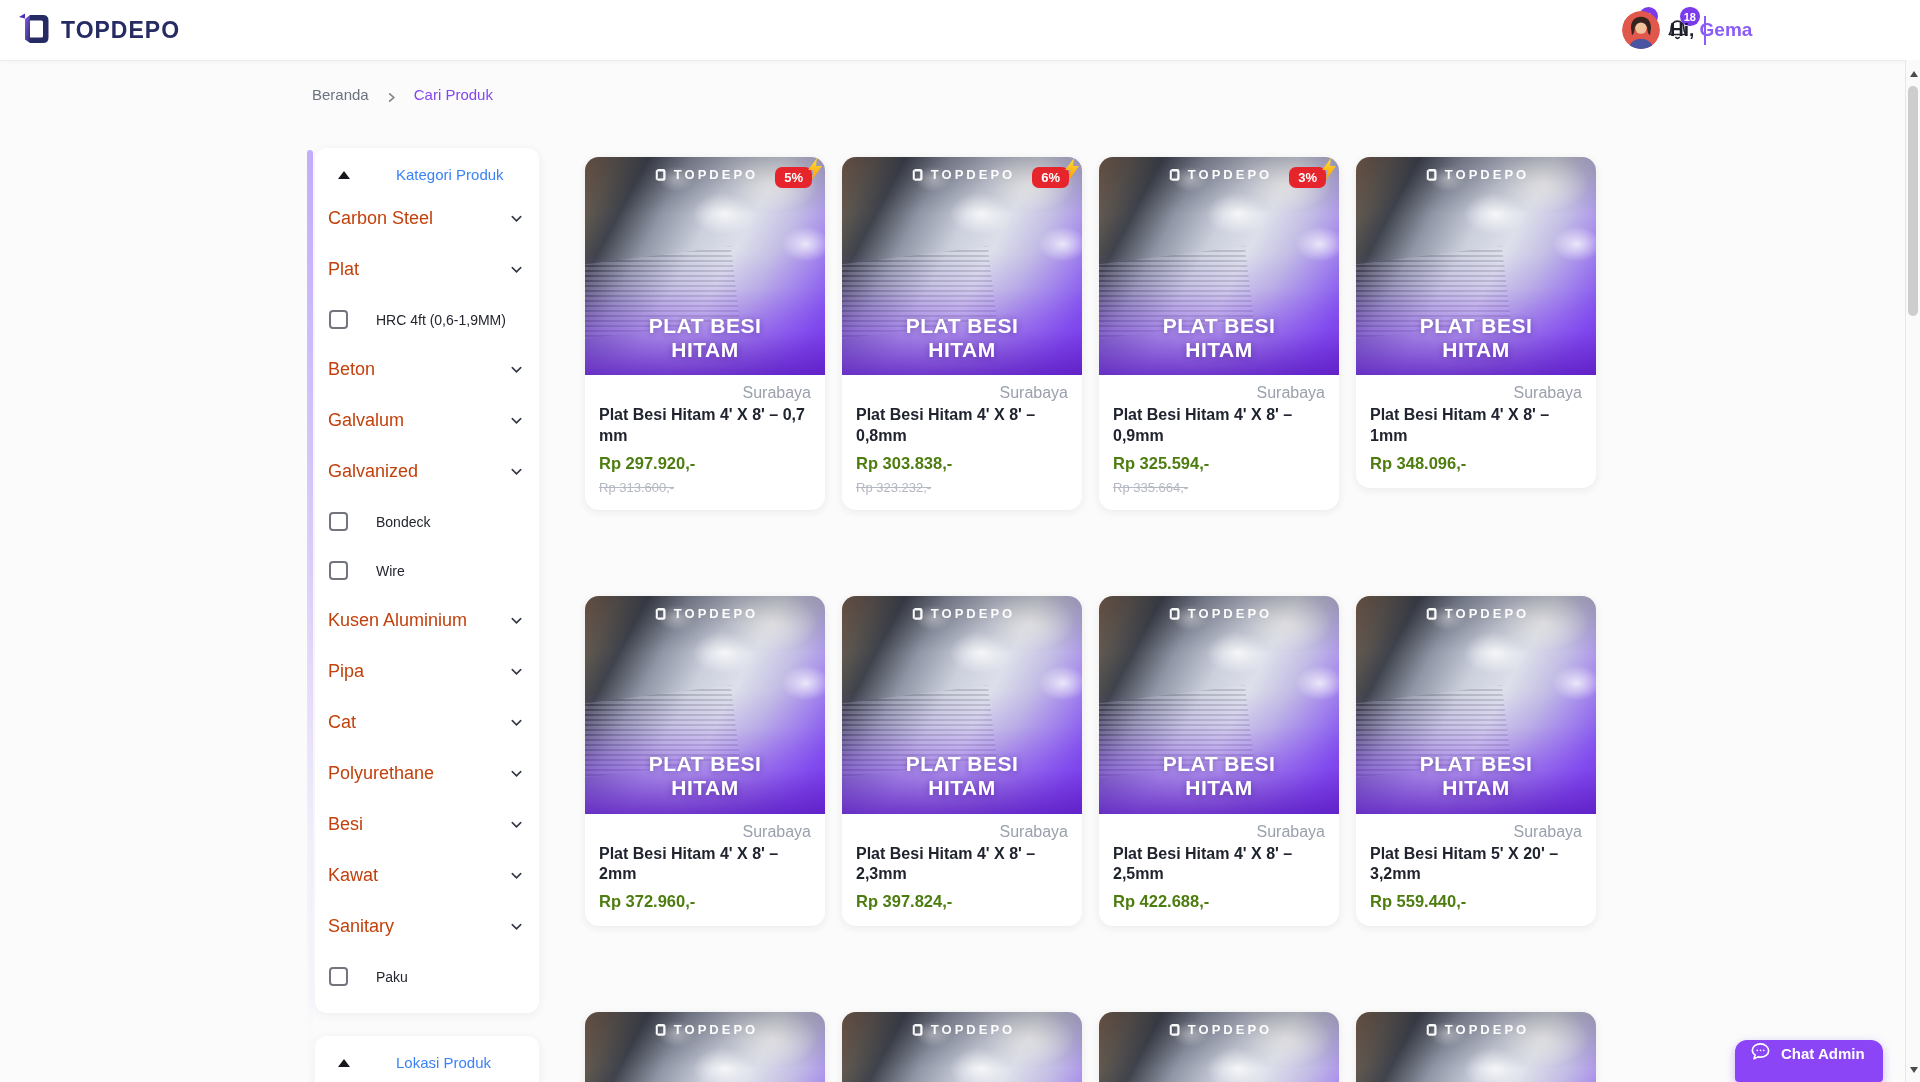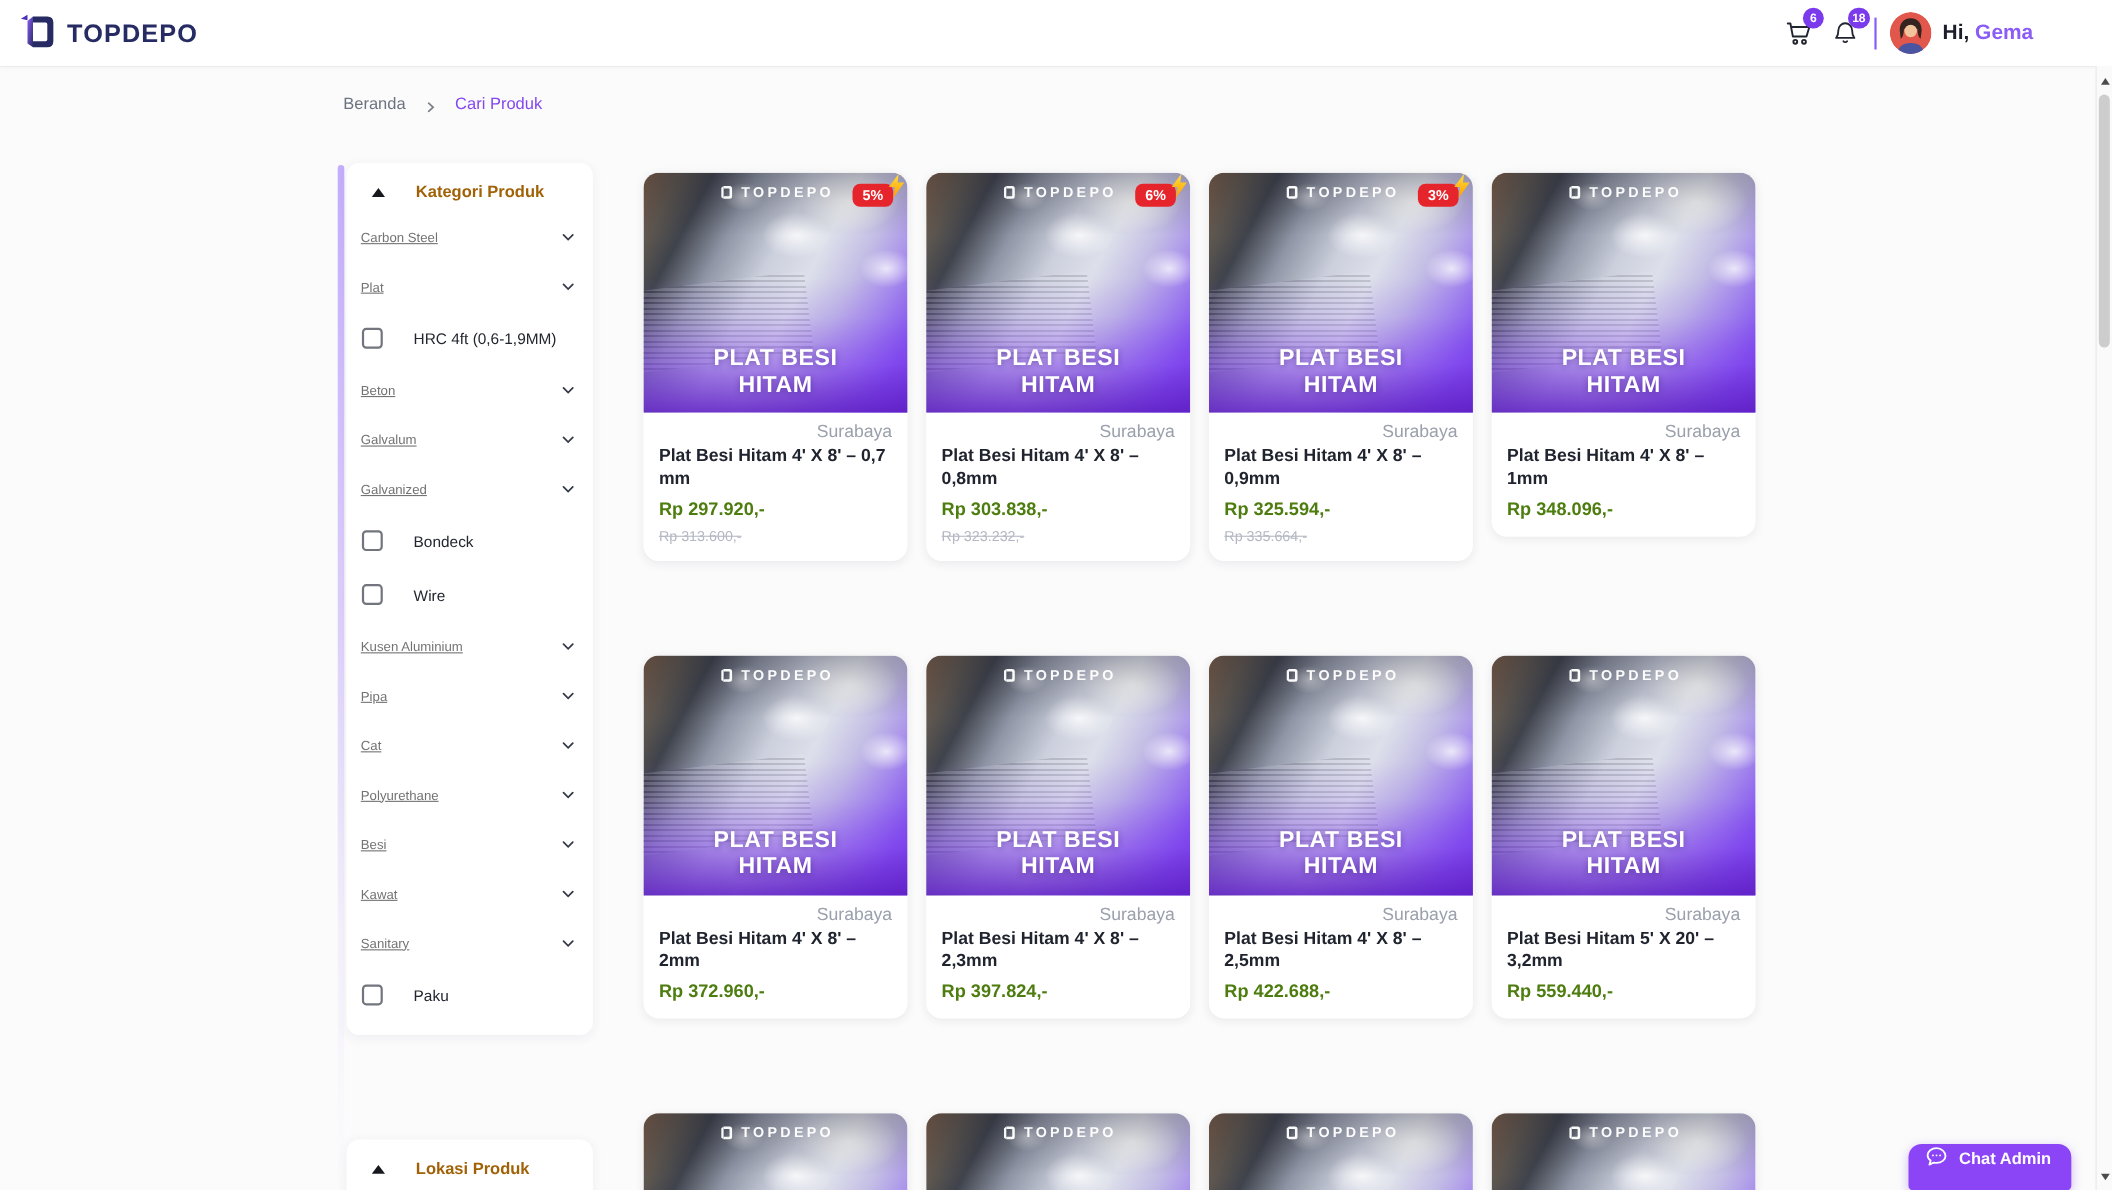--- a/index.html
+++ b/index.html
@@ -21,45 +21,45 @@
   .search-icon-btn { width:38px; height:33px; display:flex; align-items:center; justify-content:center;
                      cursor:pointer; background:none; border:none; }
   .icon-btn { position:absolute; top:14px; width:34px; height:34px; background:none; border:none;
               cursor:pointer; display:flex; align-items:center; justify-content:center; }
   .cart-btn { left:1618px; }
   .bell-btn { left:1660px; }
   .badge-dot { position:absolute; top:-7px; right:-6px; min-width:19px; height:19px; padding:0 4px;
                background:#7c3aed; color:#fff; font-size:11px; font-weight:700; border-radius:10px;
                display:flex; align-items:center; justify-content:center; }
   .hdr-divider { position:absolute; left:1704px; top:16px; width:2px; height:29px; background:#8b5cf6; }
-  .user { position:absolute; left:1718px; top:11px; display:flex; align-items:center; gap:10px; cursor:pointer; }
+  .user { position:absolute; left:1622px; top:11px; display:flex; align-items:center; gap:10px; cursor:pointer; }
   .avatar { width:38px; height:38px; border-radius:50%; overflow:hidden; flex:0 0 auto; }
   .greet { font-size:19px; font-weight:700; color:#1c1f2b; white-space:nowrap; }
   .greet .uname { color:#8b5cf6; }
 
   
   .crumbs { position:absolute; left:312px; top:86px; display:flex; align-items:flex-end; gap:17px; font-size:15px; }
   .crumb-home { color:#6b7280; cursor:pointer; }
   .crumb-sep { color:#7c8089; display:flex; align-items:center; }
   .crumb-cur { color:#8447ee; cursor:pointer; }
 
   
   .side-glow { position:absolute; left:307px; top:150px; width:6px; height:930px; border-radius:3px;
                background:linear-gradient(180deg,#c4aefb 0%, #ddd0fb 45%, rgba(237,230,253,.45) 75%, rgba(248,245,255,0) 100%); }
   .panel { position:absolute; left:315px; width:224px; background:#fff; border-radius:12px;
            box-shadow:0 2px 10px rgba(70,60,120,.07); }
   .panel.kategori { top:148px; padding-bottom:12px; }
   .panel.lokasi { top:1036px; height:60px; }
   .panel-hd { display:flex; align-items:center; padding:18px 14px 10px 23px; cursor:pointer; }
   .tri-up { width:0; height:0; border-left:6px solid transparent; border-right:6px solid transparent;
             border-bottom:8px solid #16181d; }
-  .panel-title { margin-left:28px; font-size:15px; color:#a16207;font-weight:bold; }
+  .panel-title { margin-left:46px; font-size:15px; color:#3b82f6; }
   .cat-row { display:flex; align-items:center; justify-content:space-between;
              padding:15px 15px 15px 13px; cursor:pointer; }
-  .cat-label { font-size:12px; color:#737373;text-decoration:underline; }
+  .cat-label { font-size:18px; color:#c2410c; }
   .chev { display:flex; align-items:center; }
   .chk-row { display:flex; align-items:center; padding:15px 14px; cursor:pointer; }
   .chk-box { width:19px; height:19px; border:2px solid #72757e; border-radius:4px; background:#fff; flex:0 0 auto; }
   .chk-label { margin-left:28px; font-size:14px; color:#23262f; }
 
   
   .grid { position:absolute; left:585px; top:157px; width:1014px; display:flex; flex-wrap:wrap;
           column-gap:17px; row-gap:86px; align-items:flex-start; }
   .card { width:240px; background:#fff; border-radius:14px; box-shadow:0 2px 9px rgba(40,40,80,.08);
           cursor:pointer; overflow:hidden; }

